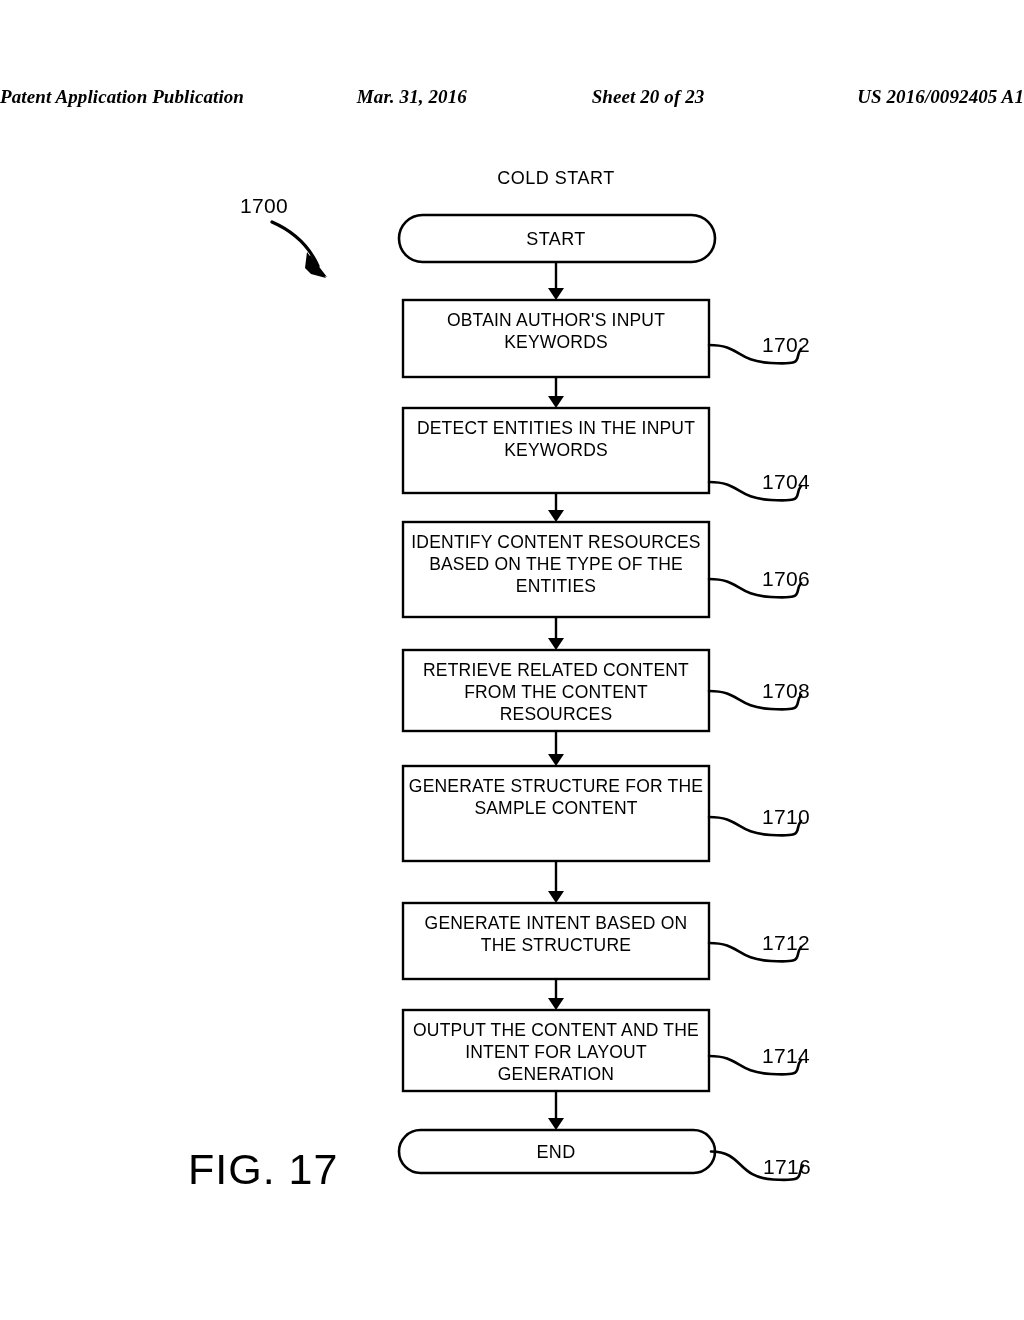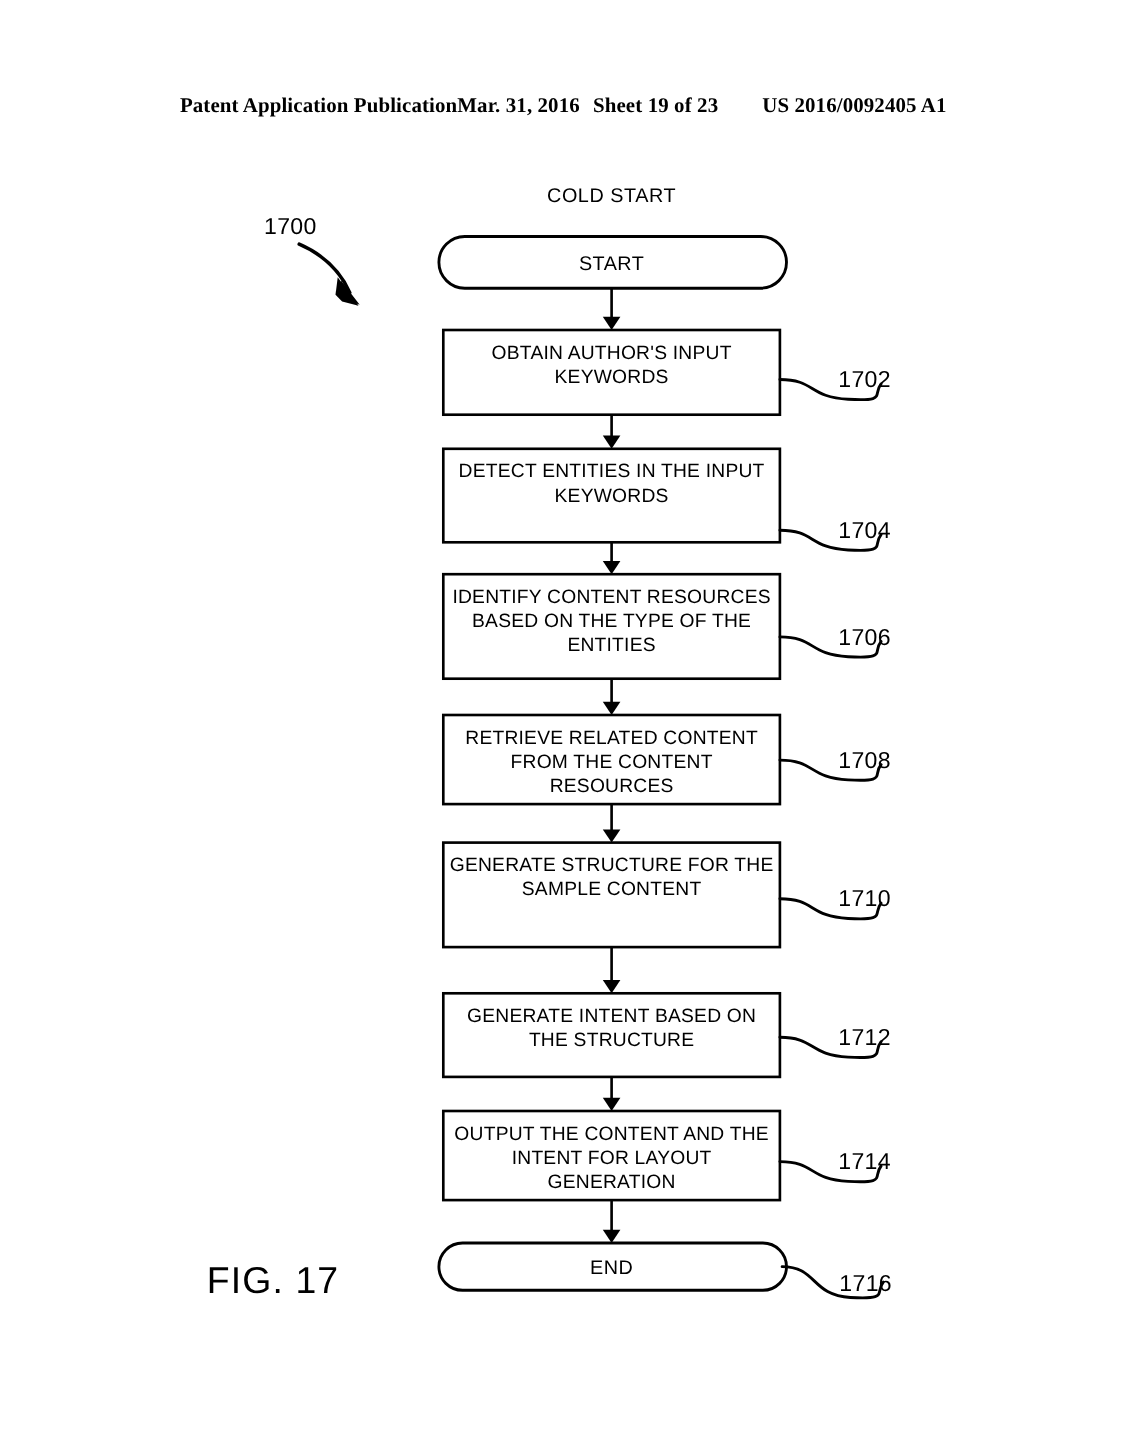--- a/index.html
+++ b/index.html
@@ -16,44 +16,45 @@
     overflow: hidden;
   }
 
   
   #patent-header {
     position: absolute;
     top: 86px;
     left: 0;
     width: 1024px;
     display: flex;
-    justify-content: center;
+    justify-content: space-between;
     align-items: baseline;
     font-family: "Liberation Serif", serif;
     font-weight: bold;
     font-size: 19px;
     letter-spacing: 0.1px;
     white-space: nowrap;
+    font-style: italic;
   }
   #patent-header .hdr-pub { }
   #patent-header .hdr-date {
   }
   #patent-header .hdr-sheet {
     margin-left: 12px;
   }
   #patent-header .hdr-number {
     margin-left: 40px;
   }
 
   
   #figure-label {
     position: absolute;
     left: 188px;
     top: 1145px;
-    font-size: 34px;
+    font-size: 43px;
     letter-spacing: 1px;
     font-family: "Liberation Sans", sans-serif;
     white-space: nowrap;
   }
 
   
   #flowchart-svg {
     position: absolute;
     left: 0;
     top: 0;
@@ -125,21 +126,21 @@
   .arrow-head {
     fill: #000000;
   }
 </style>
 </head>
 <body>
 
 <div id="patent-header">
   <span class="hdr-pub">Patent Application Publication</span>
   <span class="hdr-date">Mar. 31, 2016</span>
-  <span class="hdr-sheet">Sheet 19 of 23</span>
+  <span class="hdr-sheet">Sheet 20 of 23</span>
   <span class="hdr-number">US 2016/0092405 A1</span>
 </div>
 
 <div id="figure-label">FIG. 17</div>
 
 <svg id="flowchart-svg" viewBox="0 0 1024 1320" xmlns="http://www.w3.org/2000/svg">
 
   <text class="diagram-title" id="svg-diagram-title" x="556" y="184">COLD START</text>
 
   <text class="ref-text-main" id="svg-main-ref" x="240" y="213">1700</text>

